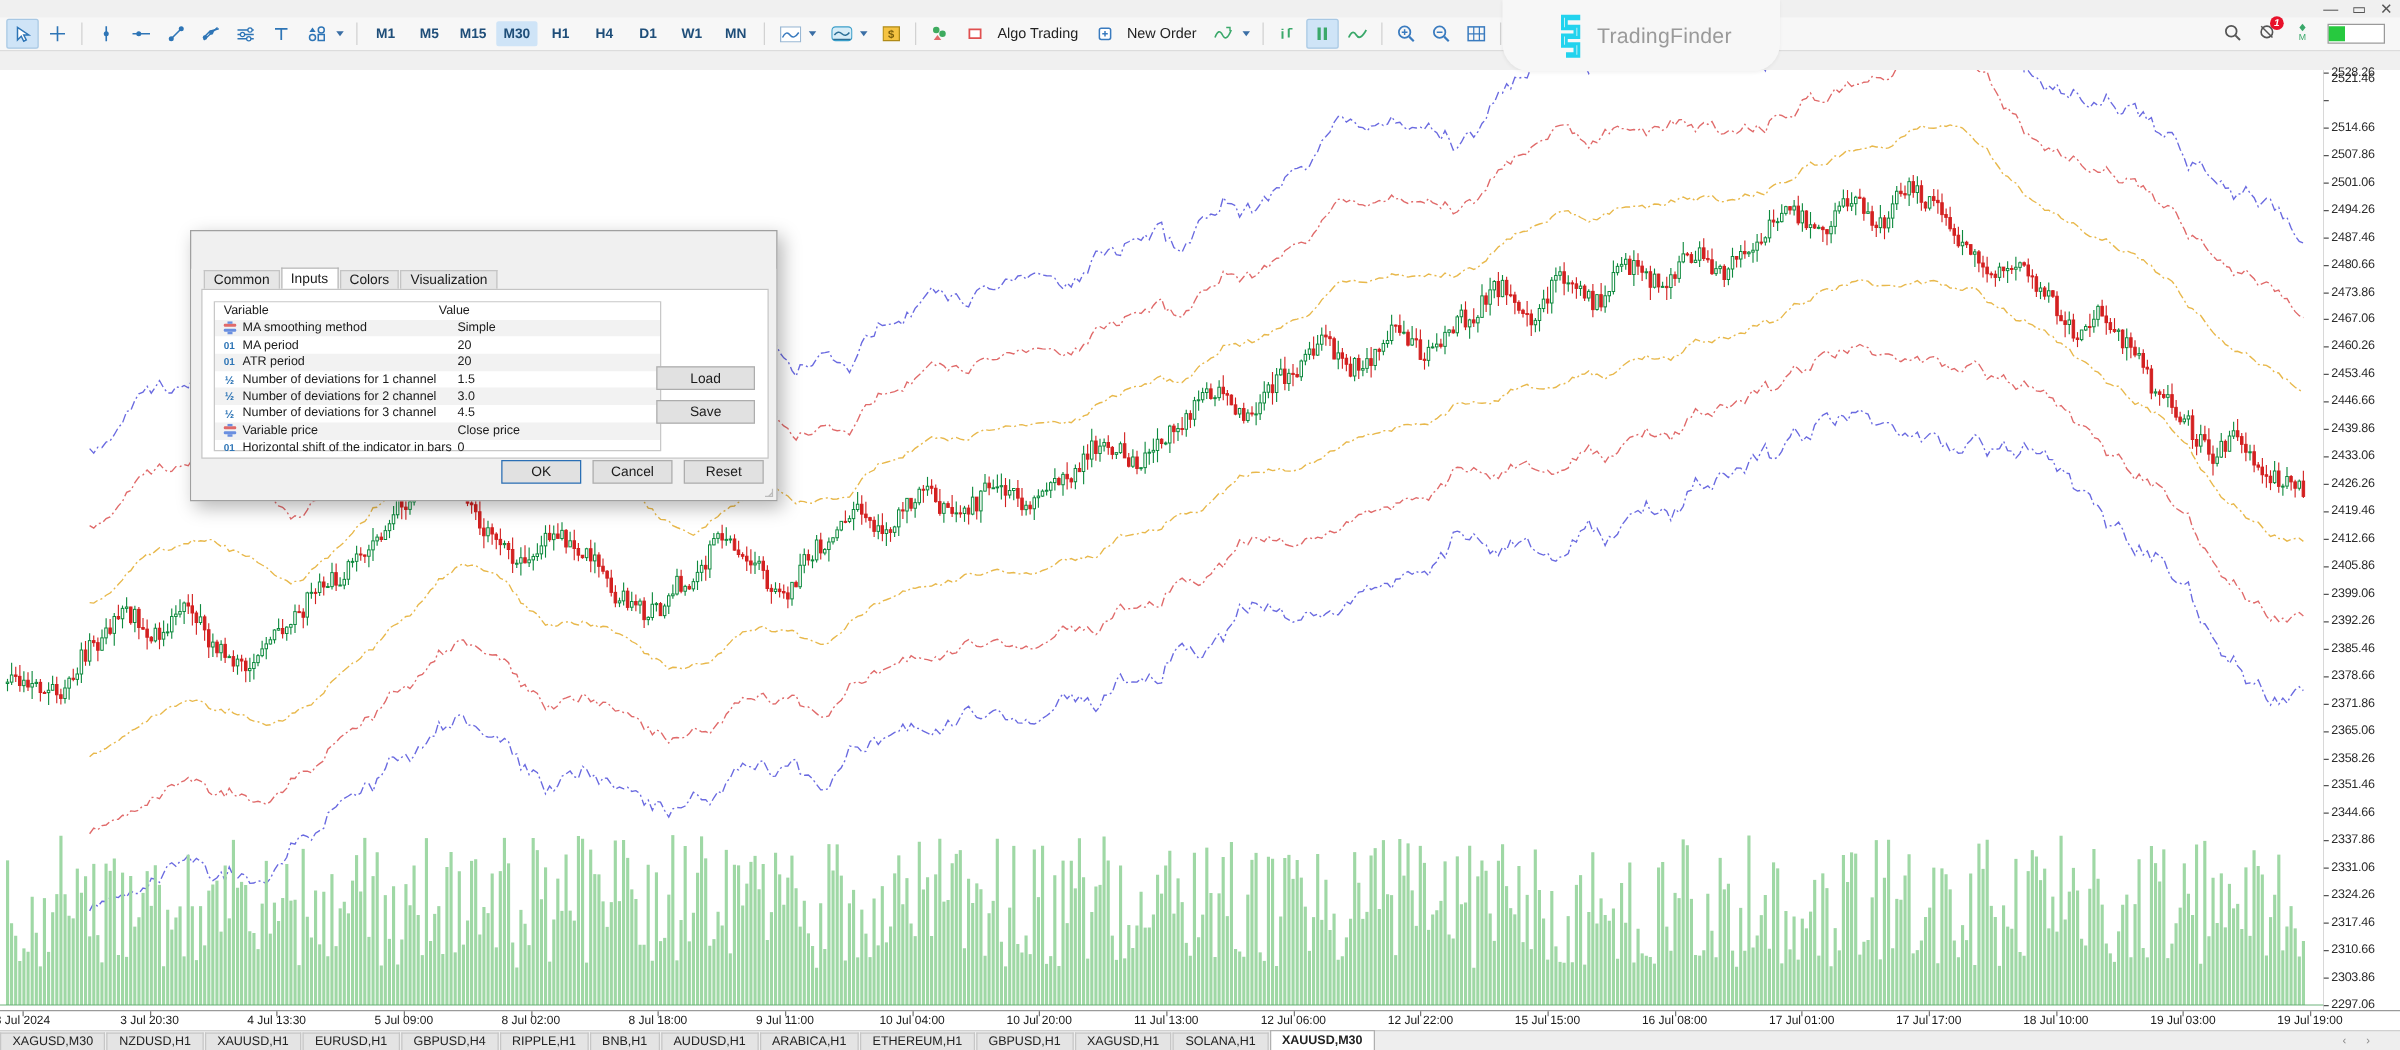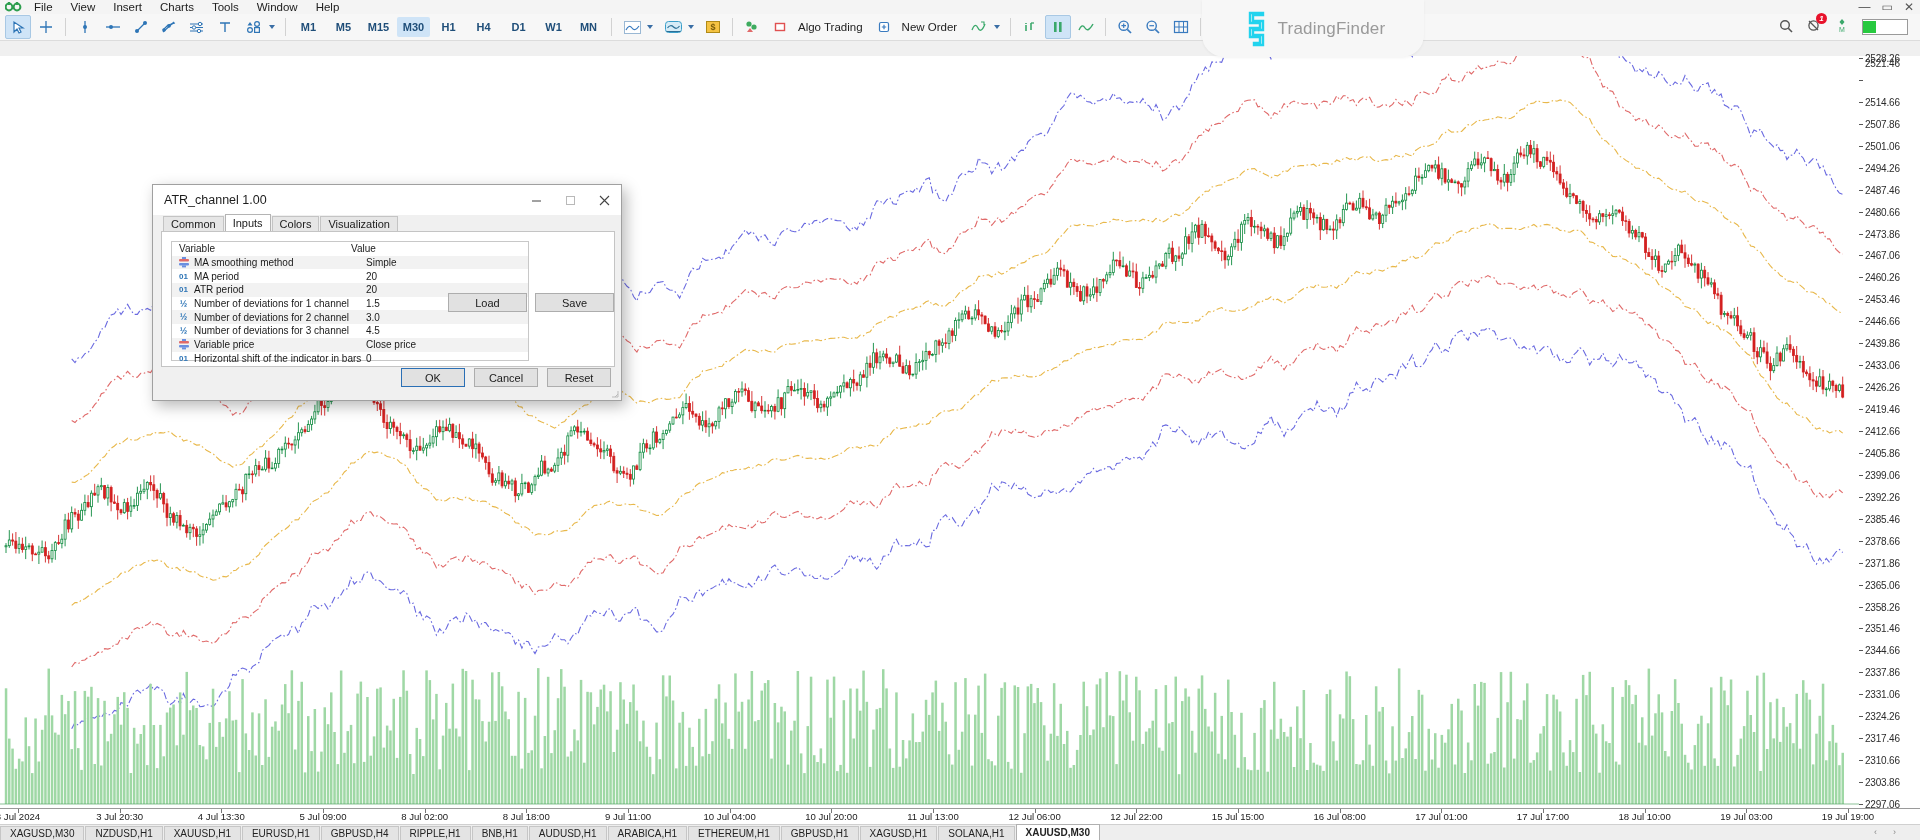--- a/index.html
+++ b/index.html
@@ -91,21 +91,21 @@
   .tabpane{position:absolute;left:8px;top:16px;width:452px;height:134px;background:#ffffff;
            border:1px solid #c4c4c4;}
   .grid{position:absolute;left:9px;top:9px;width:356px;height:118px;border:1px solid #c8c8c8;background:#fff;}
   .grow{display:flex;height:13.7px;align-items:center;font-size:10px;color:#1a1a1a;}
   .grow.alt{background:#f2f2f2;}
   .grow.hdr{font-size:10px;color:#1a1a1a;background:#fff;}
   .gcell-ico{width:15px;display:flex;align-items:center;justify-content:center;margin-left:4px;}
   .gcell-var{flex:0 0 168px;padding-left:3px;white-space:nowrap;overflow:hidden;}
   .gcell-val{flex:1;padding-left:4px;white-space:nowrap;overflow:hidden;}
   .hdrtext{padding-left:7px;}
-  .side-btns{position:absolute;right:0;top:61px;display:flex;flex-direction:row;gap:8px;align-items:center;}
+  .side-btns{position:absolute;right:10px;top:61px;display:flex;flex-direction:column;gap:8px;align-items:center;}
   .btn{background:#e1e1e1;border:1px solid #adadad;font-size:11px;color:#1b1b1b;
        display:flex;align-items:center;justify-content:center;}
   .side-btns .btn{width:77px;height:17px;}
   .foot-btns{position:absolute;left:0;top:153px;width:468px;display:flex;justify-content:flex-end;
              padding-right:10px;gap:9px;box-sizing:border-box;}
   .foot-btns .btn{width:62px;height:17px;}
   .btn.default{border:1px solid #2a6fb5;}
   .resize-grip{position:absolute;right:2px;bottom:2px;width:10px;height:10px;}
 
   
@@ -114,37 +114,20 @@
 
   
   .hscroll{position:absolute;left:1852px;top:824px;width:66px;height:15px;display:flex;
            align-items:center;justify-content:center;gap:16px;font-size:9px;color:#888;}
 </style>
 </head>
 <body>
 
 <div id="app">
 
-  <div class="menubar">
-    <div class="mt-logo">
-      <svg width="18" height="11" viewBox="0 0 18 11">
-        <circle cx="4" cy="5" r="3.4" fill="none" stroke="#2e9e4f" stroke-width="2"></circle>
-        <circle cx="12" cy="5" r="3.4" fill="none" stroke="#2e9e4f" stroke-width="2"></circle>
-        <rect x="3" y="0" width="2" height="3" fill="#2e9e4f"></rect>
-        <rect x="11" y="0" width="2" height="3" fill="#2e9e4f"></rect>
-      </svg>
-    </div>
-    <div class="menu-item">File</div>
-    <div class="menu-item">View</div>
-    <div class="menu-item">Insert</div>
-    <div class="menu-item">Charts</div>
-    <div class="menu-item">Tools</div>
-    <div class="menu-item">Window</div>
-    <div class="menu-item">Help</div>
-  </div>
 
   <div class="winbtns">
     <span>—</span>
     <span>▭</span>
     <span>✕</span>
   </div>
 
   <div class="toolbar">
     <div style="width:4px"></div>
     <div class="tb-btn active">
@@ -2202,40 +2185,20 @@
       <div class="sym-tab">XAGUSD,H1</div>
       <div class="sym-tab">SOLANA,H1</div>
       <div class="sym-tab active">XAUUSD,M30</div>
     </div>
   <div class="hscroll">
     <span>‹</span>
     <span>›</span>
   </div>
 
   <div class="dialog">
-    <div class="dlg-title">
-      <div class="t">ATR_channel 1.00</div>
-      <div class="dlg-wbtns">
-        <div class="dlg-wbtn">
-          <svg width="11" height="11" viewBox="0 0 11 11">
-              <path d="M1 6 H10" stroke="#444" stroke-width="1"></path>
-            </svg>
-        </div>
-        <div class="dlg-wbtn">
-          <svg width="11" height="11" viewBox="0 0 11 11">
-              <rect x="1.5" y="1.5" width="8" height="8" fill="none" stroke="#b9b9b9" stroke-width="1"></rect>
-            </svg>
-        </div>
-        <div class="dlg-wbtn close">
-          <svg width="11" height="11" viewBox="0 0 11 11">
-              <path d="M1 1 L10 10 M10 1 L1 10" stroke="#444" stroke-width="1.1"></path>
-            </svg>
-        </div>
-      </div>
-    </div>
 
     <div class="dlg-body">
       <div class="tabs">
         <div class="tab">Common</div>
         <div class="tab active">Inputs</div>
         <div class="tab">Colors</div>
         <div class="tab">Visualization</div>
       </div>
 
       <div class="tabpane">

